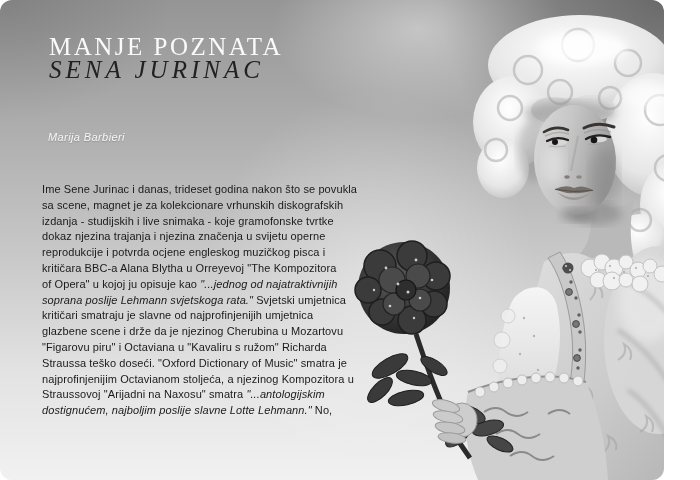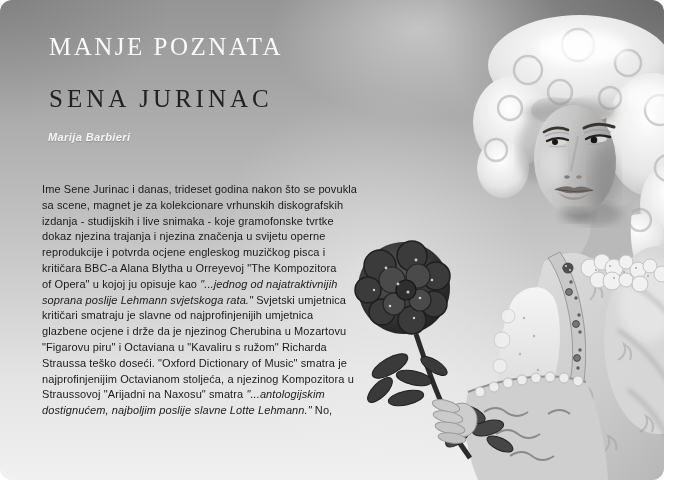--- a/index.html
+++ b/index.html
@@ -13,24 +13,24 @@
       radial-gradient(ellipse 230px 260px at 56% 58%, rgba(255,255,255,.38), rgba(255,255,255,0) 72%),
       linear-gradient(180deg,#959595 0%,#adadad 26%,#c7c7c7 52%,#e3e3e3 78%,#f1f1f1 100%);
     border-radius: 12px;
   }
   .title{
     position:absolute;left:49px;
     font-family:"Liberation Serif","DejaVu Serif",serif;
     font-size:25px;font-weight:400;white-space:nowrap;
   }
   .title1{top:33px;color:#fafafa;letter-spacing:2.5px;}
-  .title2{top:85px;color:#212121;letter-spacing:4px;}
+  .title2{top:56px;color:#212121;letter-spacing:4px;font-style:italic;}
   .author{
     position:absolute;left:48px;top:131px;
-    font-style:italic;font-weight:bold;font-size:11px;color:#f6f6f6;
+    font-style:italic;font-weight:normal;font-size:11px;color:#f6f6f6;
     letter-spacing:.4px;text-shadow:0 1px 1px rgba(0,0,0,.18);white-space:nowrap;
   }
   .body{
     position:absolute;left:42px;top:182px;color:#1a1a1a;
     font-size:11px;
   }
   .body-line{height:15.8px;line-height:15.8px;white-space:nowrap;letter-spacing:.1px;}
   .it{font-style:italic;}
   .portrait{position:absolute;left:328px;top:0;width:372px;height:480px;}
 </style>
@@ -307,21 +307,21 @@
   <div class="body">
       <div class="body-line"><span>Ime Sene Jurinac i danas, trideset godina nakon što se povukla</span></div>
       <div class="body-line"><span>sa scene, magnet je za kolekcionare vrhunskih diskografskih</span></div>
       <div class="body-line"><span>izdanja - studijskih i live snimaka - koje gramofonske tvrtke</span></div>
       <div class="body-line"><span>dokaz njezina trajanja i njezina značenja u svijetu operne</span></div>
       <div class="body-line"><span>reprodukcije i potvrda ocjene engleskog muzičkog pisca i</span></div>
       <div class="body-line"><span>kritičara BBC-a Alana Blytha u Orreyevoj "The Kompozitora</span></div>
       <div class="body-line"><span>of Opera" u kojoj ju opisuje kao </span><span class="it">"...jednog od najatraktivnijih</span></div>
       <div class="body-line"><span class="it">soprana poslije Lehmann svjetskoga rata."</span><span> Svjetski umjetnica</span></div>
       <div class="body-line"><span>kritičari smatraju je slavne od najprofinjenijih umjetnica</span></div>
-      <div class="body-line"><span>glazbene ocjene i drže da je njezinog Cherubina u Mozartovu</span></div>
+      <div class="body-line"><span>glazbene scene i drže da je njezinog Cherubina u Mozartovu</span></div>
       <div class="body-line"><span>"Figarovu piru" i Octaviana u "Kavaliru s ružom" Richarda</span></div>
       <div class="body-line"><span>Straussa teško doseći. "Oxford Dictionary of Music" smatra je</span></div>
       <div class="body-line"><span>najprofinjenijim Octavianom stoljeća, a njezinog Kompozitora u</span></div>
       <div class="body-line"><span>Straussovoj "Arijadni na Naxosu" smatra </span><span class="it">"...antologijskim</span></div>
       <div class="body-line"><span class="it">dostignućem, najboljim poslije slavne Lotte Lehmann."</span><span> No,</span></div>
     </div>
 
 </div>
 
 </body></html>

